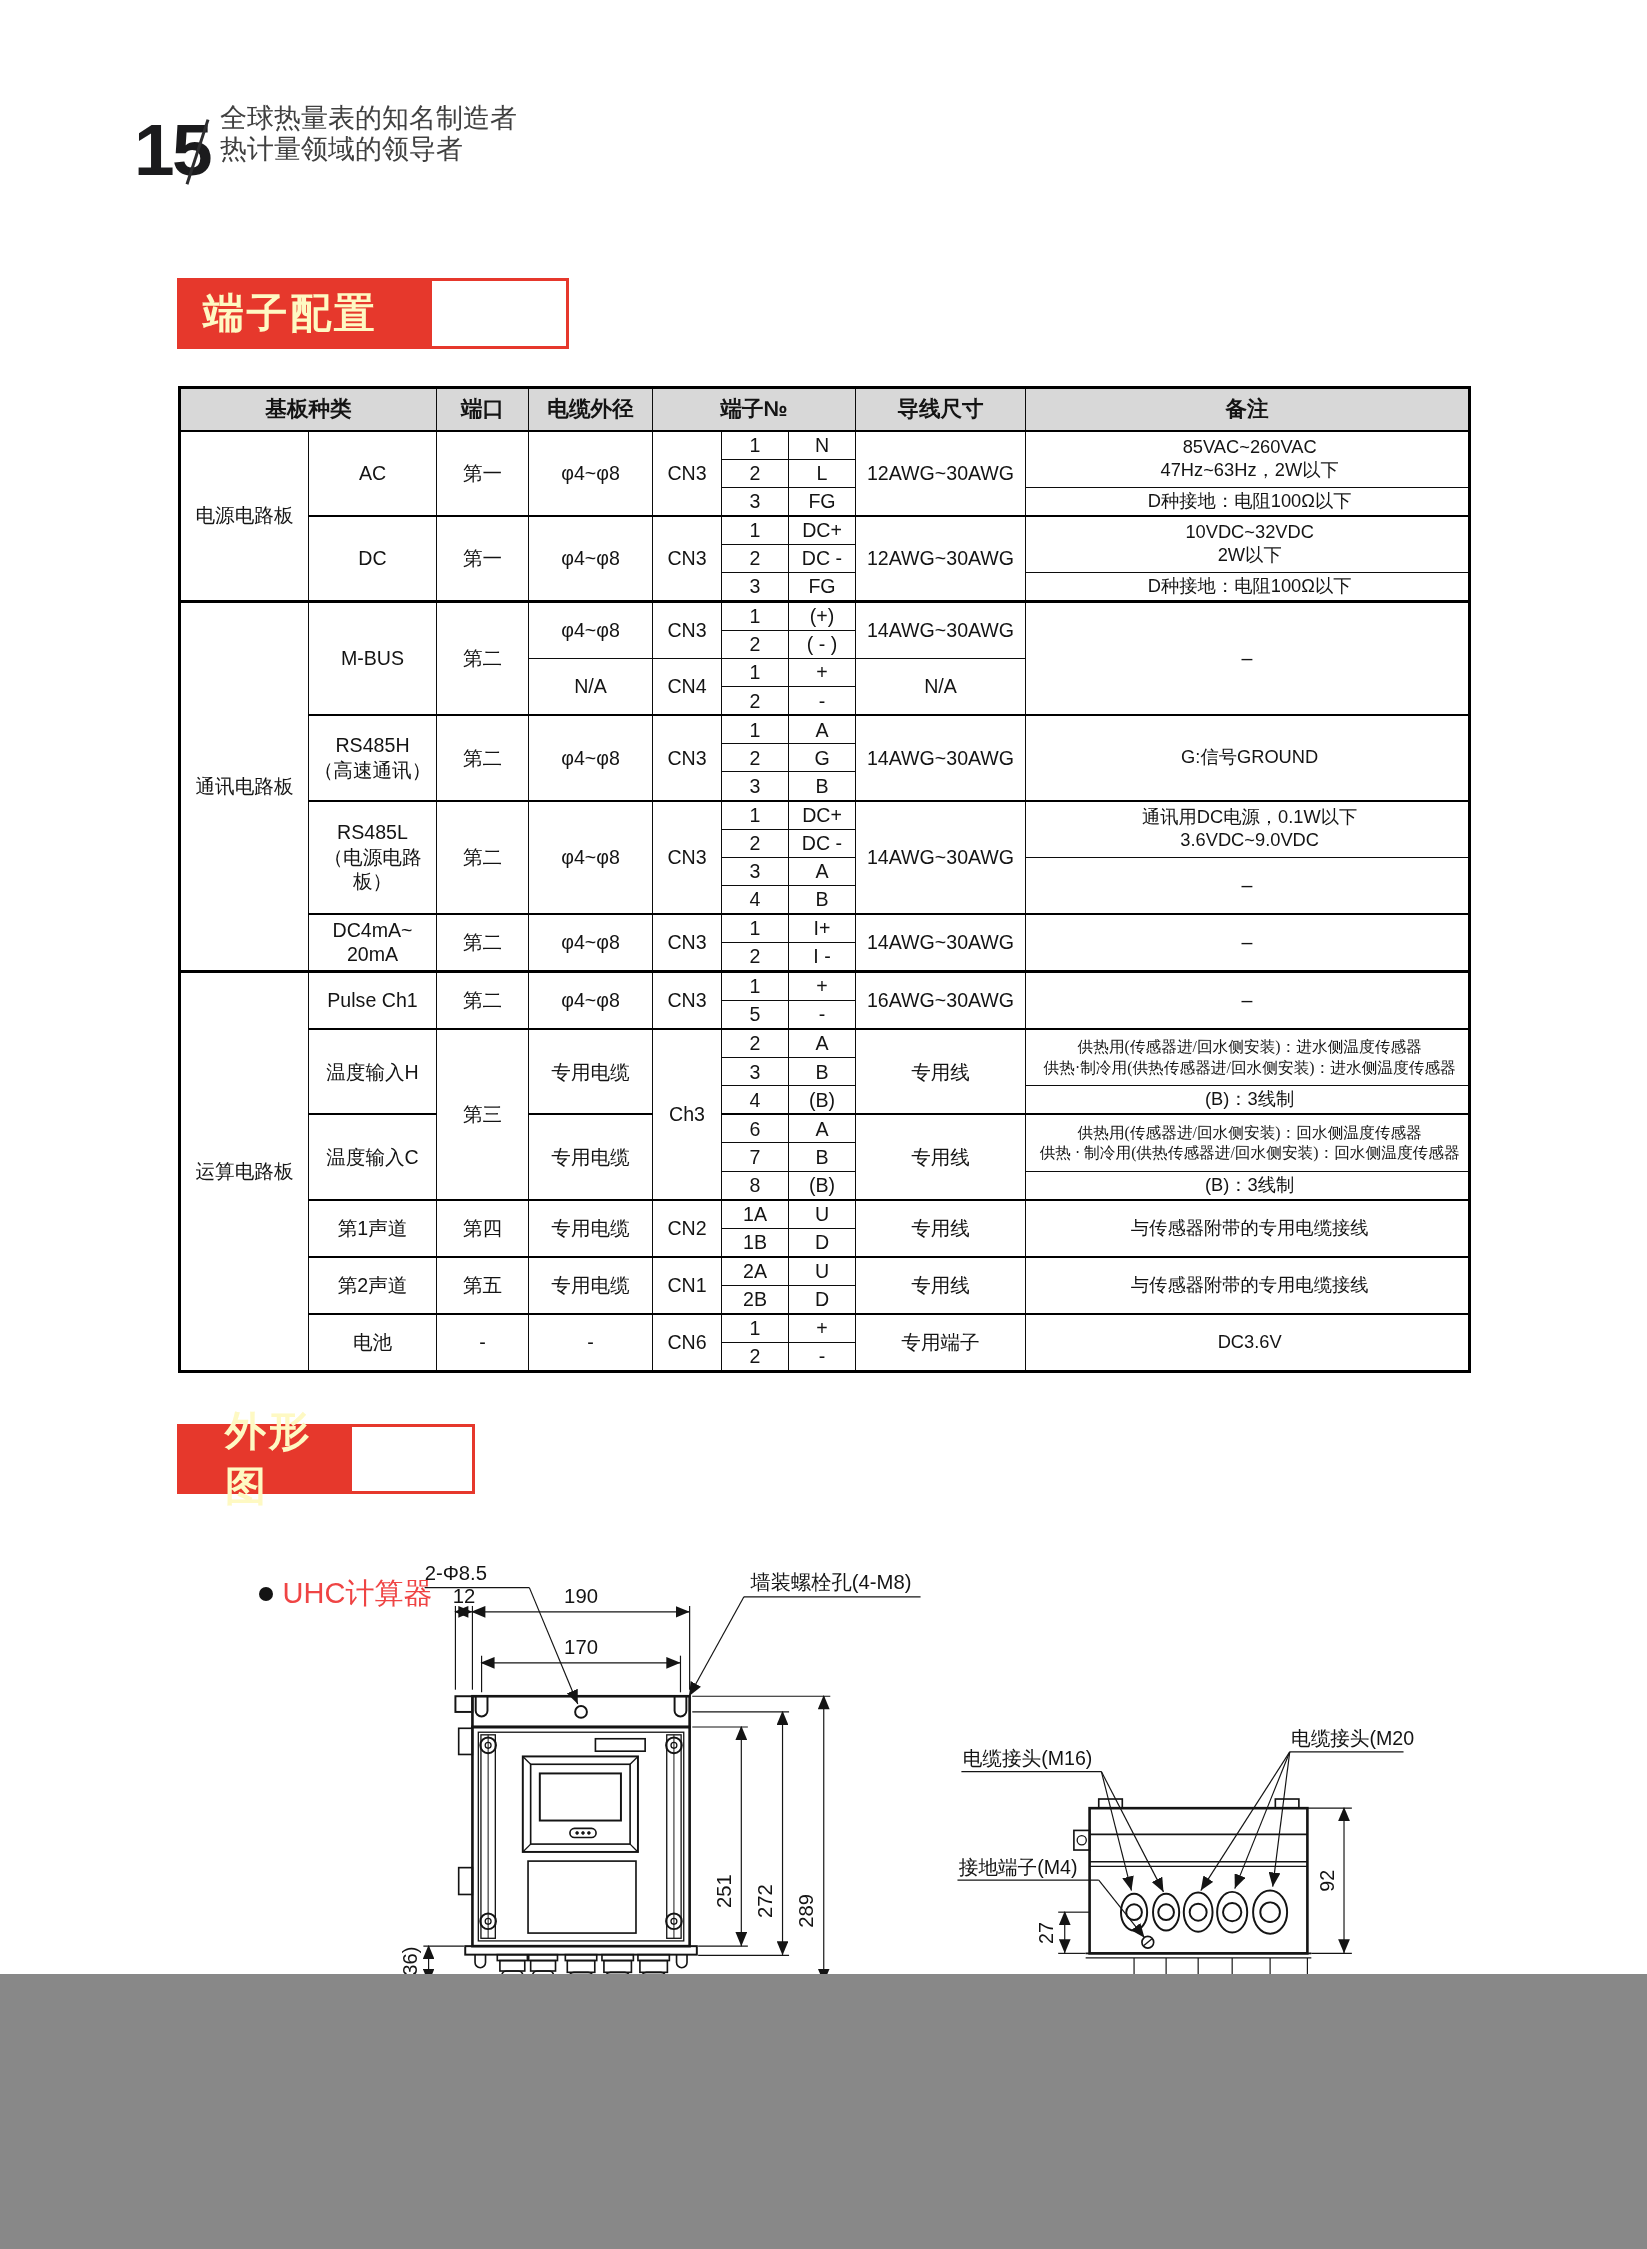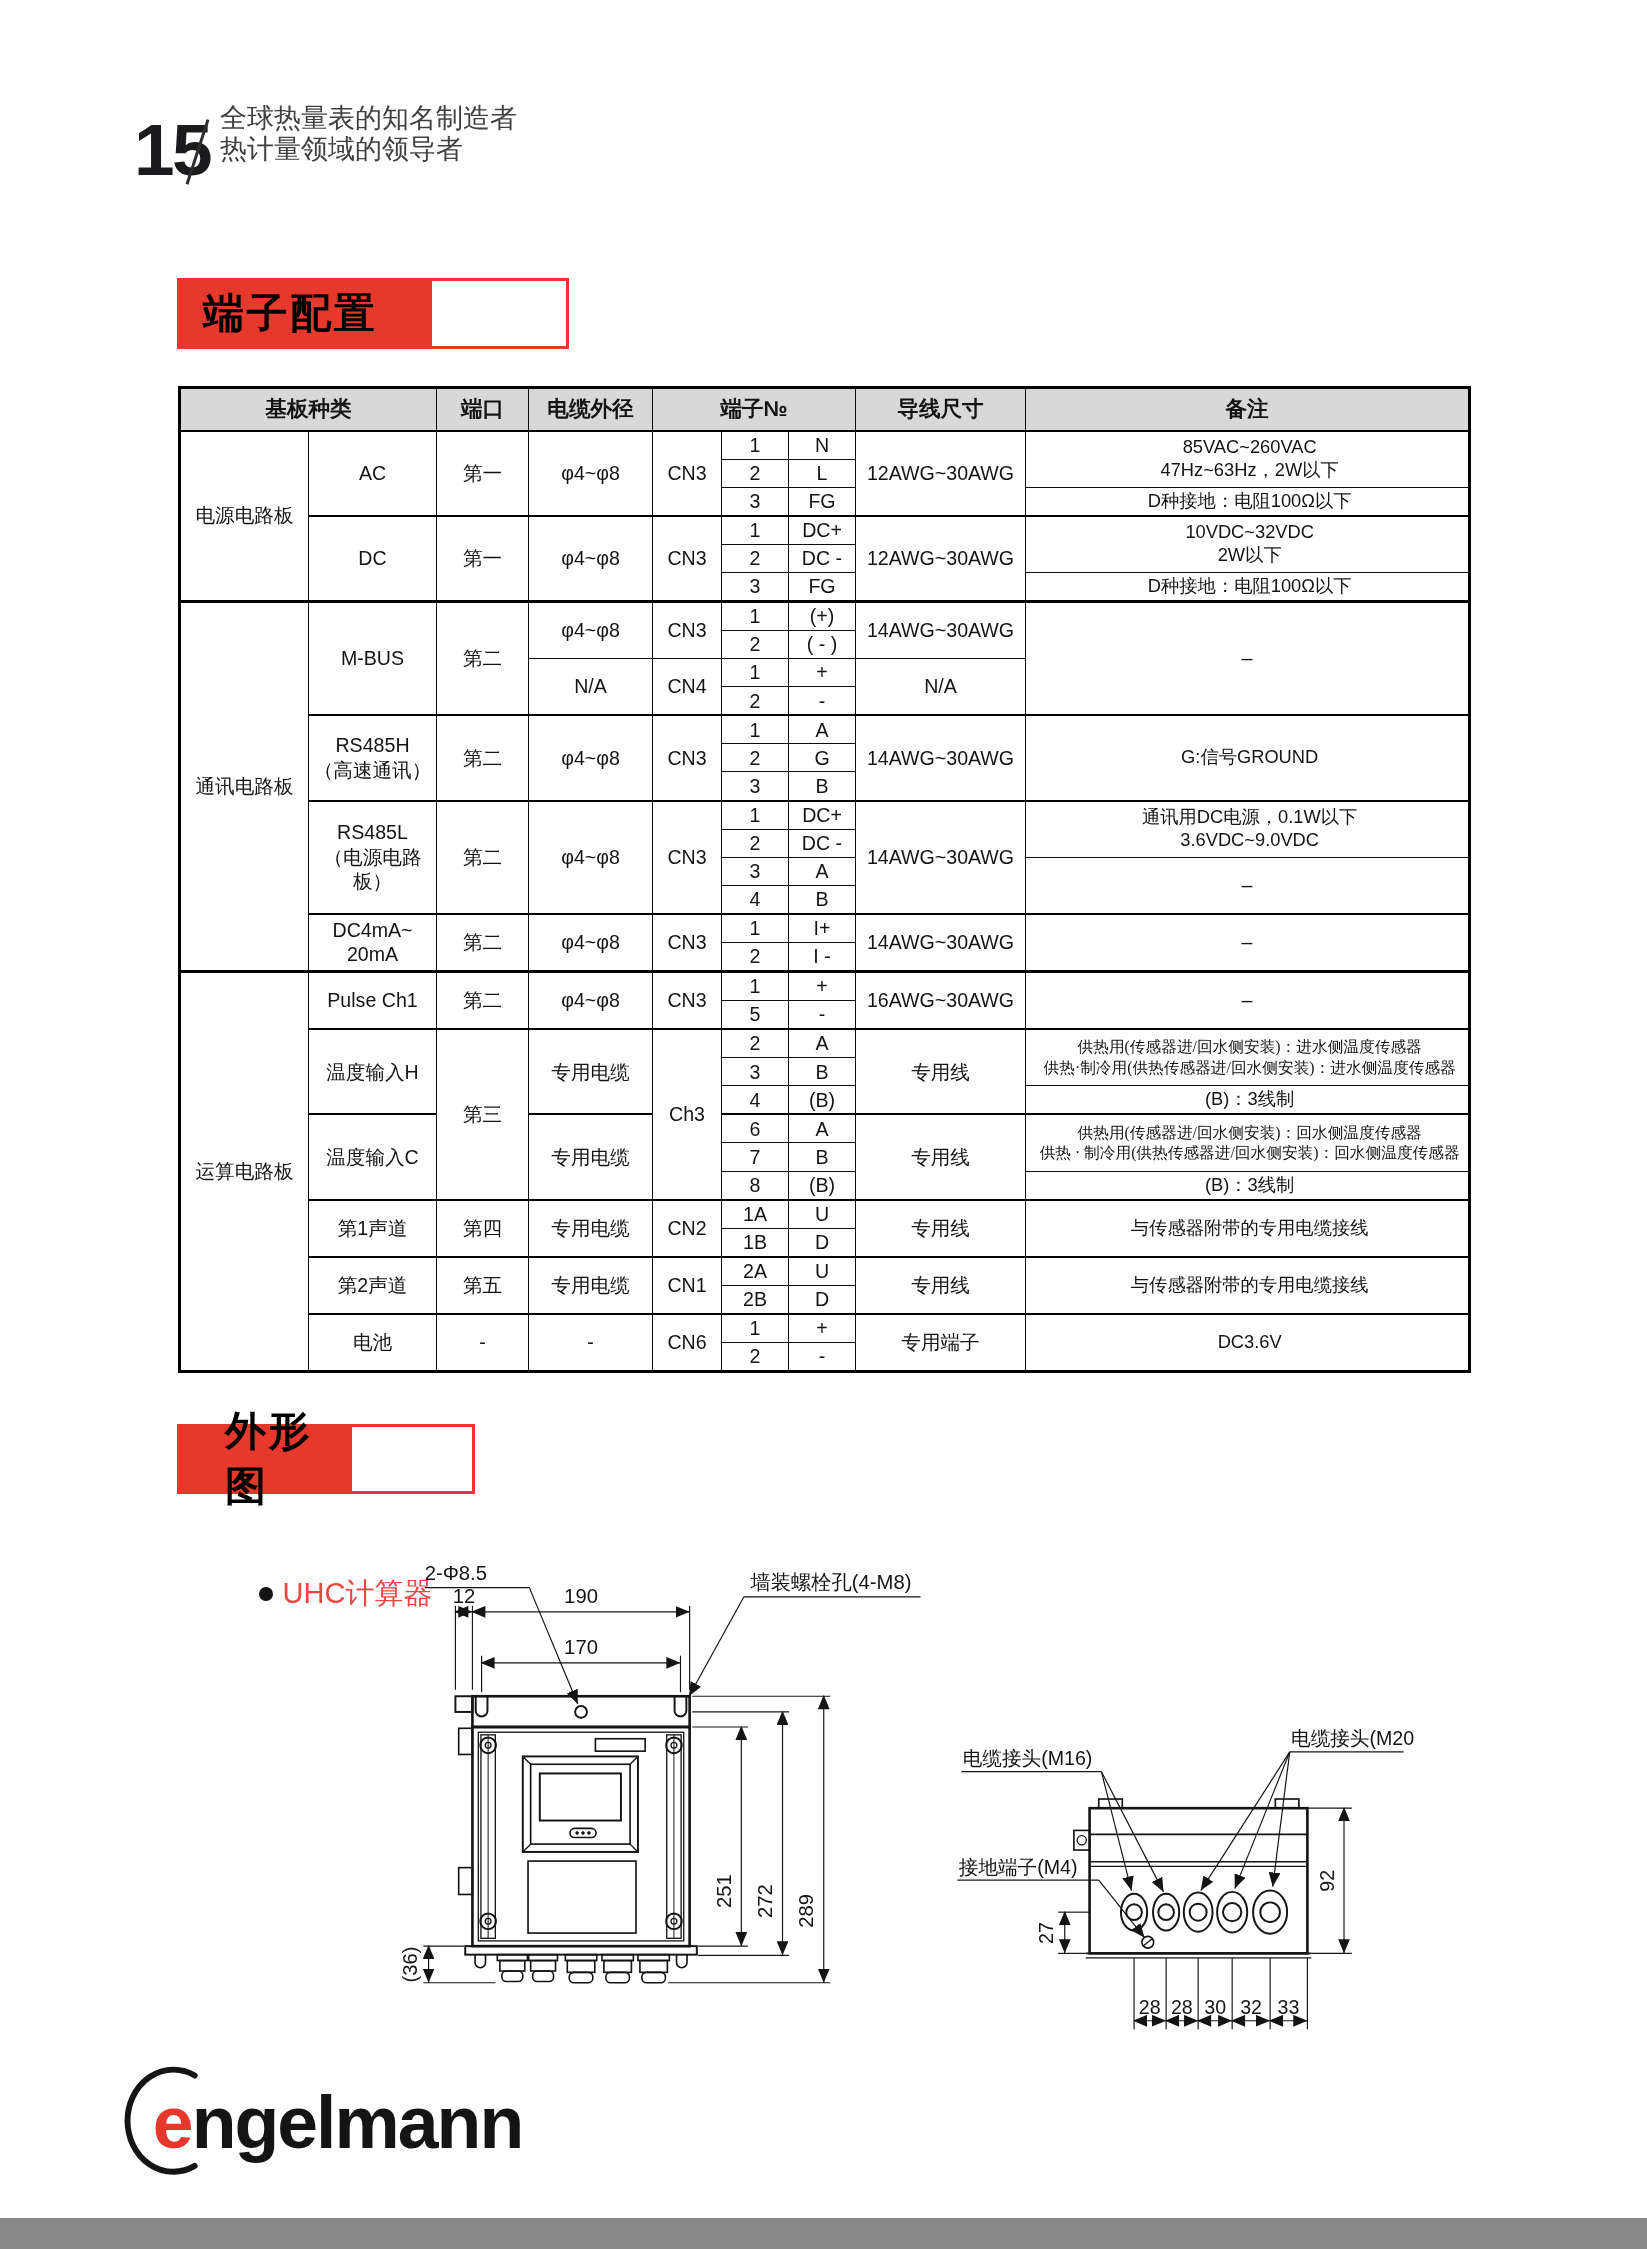--- a/index.html
+++ b/index.html
@@ -1,34 +1,34 @@
 <!DOCTYPE html>
 <html style="--accent: #e6382c;font-size:10.5px"><head>
 <meta charset="utf-8">
 <style>
   :root { --accent:#e6382c; --ink:#141414; }
   * { box-sizing: border-box; }
   html,body { margin:0; padding:0; }
   body { background:#888; }
   .page {
-    position:relative; width:1647px; height:2218px; background:#ffffff;
+    position:relative; width:1647px; height:1974px; background:#ffffff;
     font-family:"Liberation Sans","DejaVu Sans",sans-serif; color:var(--ink);
     overflow:hidden; margin:0 auto;
   }
 
   
   .pagenum { position:absolute; left:134px; top:113px; font-size:73px; font-weight:bold;
              letter-spacing:-2.6px; color:#1b1b1d; line-height:1; }
   .slash   { position:absolute; left:196px; top:118px; width:3.3px; height:68px;
              background:#2d2d2f; transform:rotate(18deg); }
   .tagline { position:absolute; left:220px; top:103px; font-size:27px; color:#404040;
              line-height:31px; }
 
   
-  .title-bar { position:absolute; background:var(--accent); color:#000000; font-size:41px;
+  .title-bar { position:absolute; background:var(--accent); color:#fef9c3; font-size:41px;
                font-weight:bold; display:flex; align-items:center; padding-left:26px;
                letter-spacing:2.6px; }
   .title-box { position:absolute; background:#fff; border:3.3px solid var(--accent); }
 
   
   .tbl-wrap { position:absolute; left:178px; top:386px; }
   table.term { border-collapse:collapse; table-layout:fixed; width:1292px;
                border:3.3px solid #000; }
   table.term th, table.term td {
     border:1.3px solid #0c0c0c; text-align:center; vertical-align:middle;

